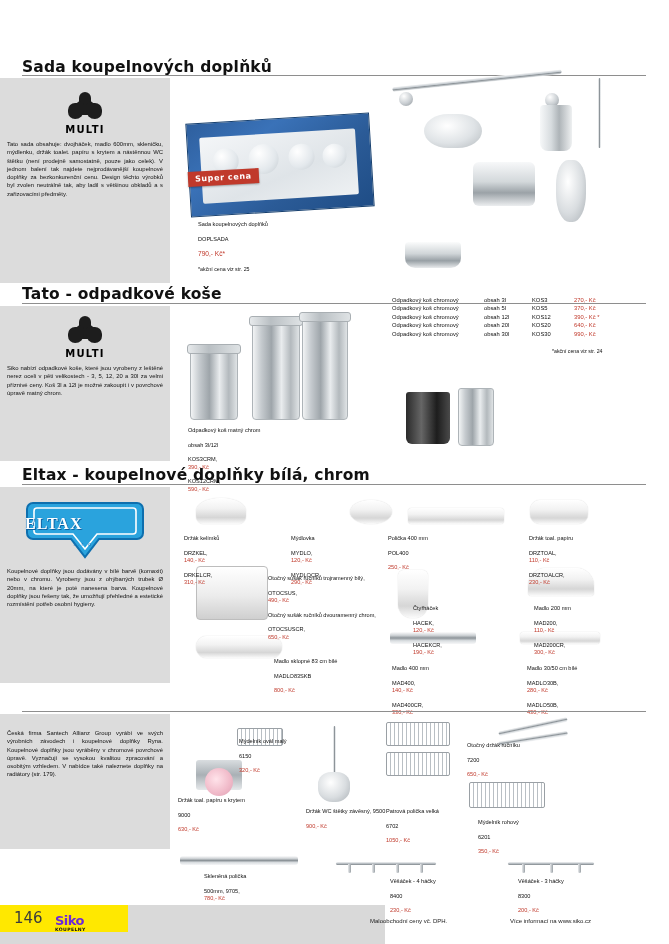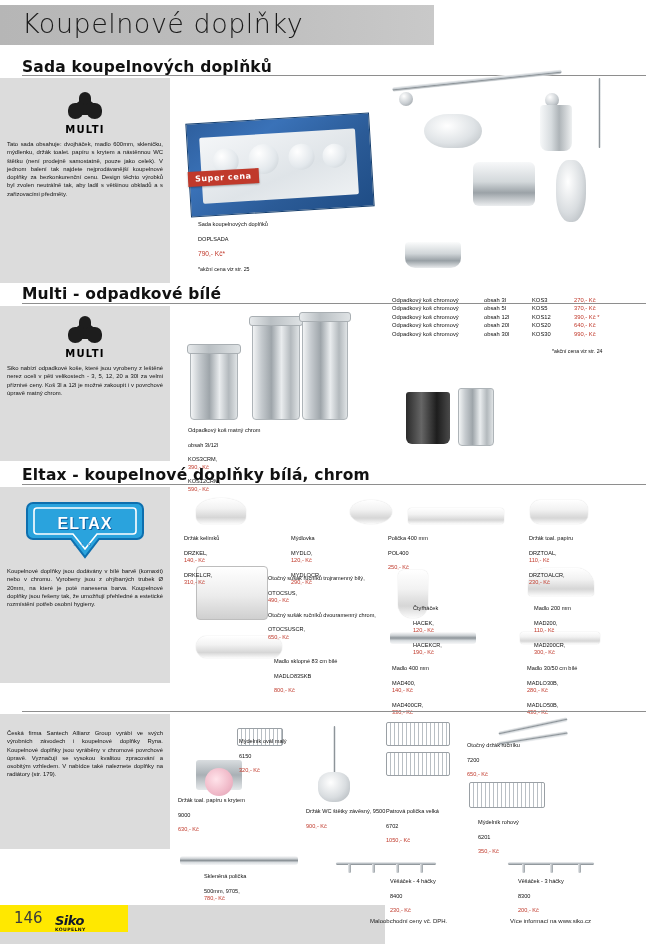--- a/index.html
+++ b/index.html
@@ -55,22 +55,22 @@
   .m-mid{left:8px;top:9px;width:18px;height:14px;border-radius:5px;}
 
   
   .eltax-logo{
     position:absolute;width:120px;height:62px;
   }
   .eltax-shield{
     position:absolute;left:0;top:0;width:120px;height:62px;
   }
   .eltax-txt{
-    position:absolute;left:0;top:16px;width:120px;text-align:center;
-    font-family:Liberation Sans, sans-serif;font-weight:bold;font-size:16px;
+    position:absolute;left:0;top:16px;width:120px;
+    font-family:Liberation Serif, serif;font-weight:bold;font-size:16px;
     letter-spacing:1px;color:#ffffff;
     text-shadow:0 0 1px #1b72b8,1px 1px 0 #0d5f9f;
   }
   .eltax-sub{
     position:absolute;left:0;top:42px;width:120px;text-align:center;
     font-size:5px;color:#1b72b8;letter-spacing:2px;
   }
 
   
   .cap{position:absolute;font-size:5.6px;line-height:7.3px;color:#111;white-space:pre-line;}
@@ -106,21 +106,21 @@
   }
   .pagenum{
     position:absolute;left:14px;bottom:17px;font-size:15px;color:#3b3b3b;
     font-family:"DejaVu Sans",sans-serif;
   }
   .siko{
     position:absolute;left:55px;bottom:16px;
     font-family:"DejaVu Sans",sans-serif;font-weight:bold;font-size:13px;
     color:#111;letter-spacing:-.5px;
   }
-  .siko .dot{color:#0f172a;font-style:italic;}
+  .siko .dot{color:#6d28d9;}
   .sikosub{
     position:absolute;left:55px;bottom:12px;
     font-family:"DejaVu Sans",sans-serif;font-weight:bold;font-size:4.6px;
     color:#111;letter-spacing:.4px;
   }
   .foot-note{
     position:absolute;font-size:6px;color:#222;bottom:20px;
   }
 
   
@@ -188,23 +188,20 @@
   .tp-roll{
     background:radial-gradient(circle at 40% 40%,#ffe3ea,#f0b9c8 60%,#dba0b3);
     border-radius:50%;
   }
 </style>
 </head>
 <body>
 
 <div class="page">
 
-  <div class="page-header">
-    <div class="title">Koupelnové doplňky</div>
-  </div>
 
   <div class="sec-title" style="position:absolute;left:22px;top:58px;">Sada koupelnových doplňků</div>
   <div class="rule" style="left:22px;top:75px;width:624px;"></div>
 
   <div class="infopanel" style="left:0;top:78px;width:170px;height:205px;">
     <div class="multi-logo" style="margin-top:14px;">
       <span class="m-top"></span>
         <span class="m-mid"></span>
         <span class="m-l"></span>
         <span class="m-r"></span>
@@ -235,21 +232,21 @@
   <div class="img brushhead" style="left:556px;top:160px;width:30px;height:62px;"></div>
   <div class="img" style="left:405px;top:242px;width:56px;height:26px;background:linear-gradient(to bottom,#fbfcfc,#d0d5d8 45%,#98a0a5 72%,#e9ebed);border-radius:4px 4px 10px 10px;"></div>
 
   <div class="cap" style="left:198px;top:214px;width:150px;">
     <span>Sada koupelnových doplňků</span><br>
     <span>DOPLSADA</span><br>
     <span class="pricebig">790,- Kč*</span><br>
     <span class="note">*akční cena viz str. 25</span>
   </div>
 
-  <div class="sec-title" style="position:absolute;left:22px;top:285px;">Multi - odpadkové bílé</div>
+  <div class="sec-title" style="position:absolute;left:22px;top:285px;">Tato - odpadkové koše</div>
   <div class="rule" style="left:22px;top:303px;width:624px;"></div>
 
   <div class="infopanel" style="left:0;top:306px;width:170px;height:155px;">
     <div class="multi-logo" style="margin-top:10px;">
       <span class="m-top"></span>
         <span class="m-mid"></span>
         <span class="m-l"></span>
         <span class="m-r"></span>
     </div>
     <div class="brand-multi">MULTI</div>

